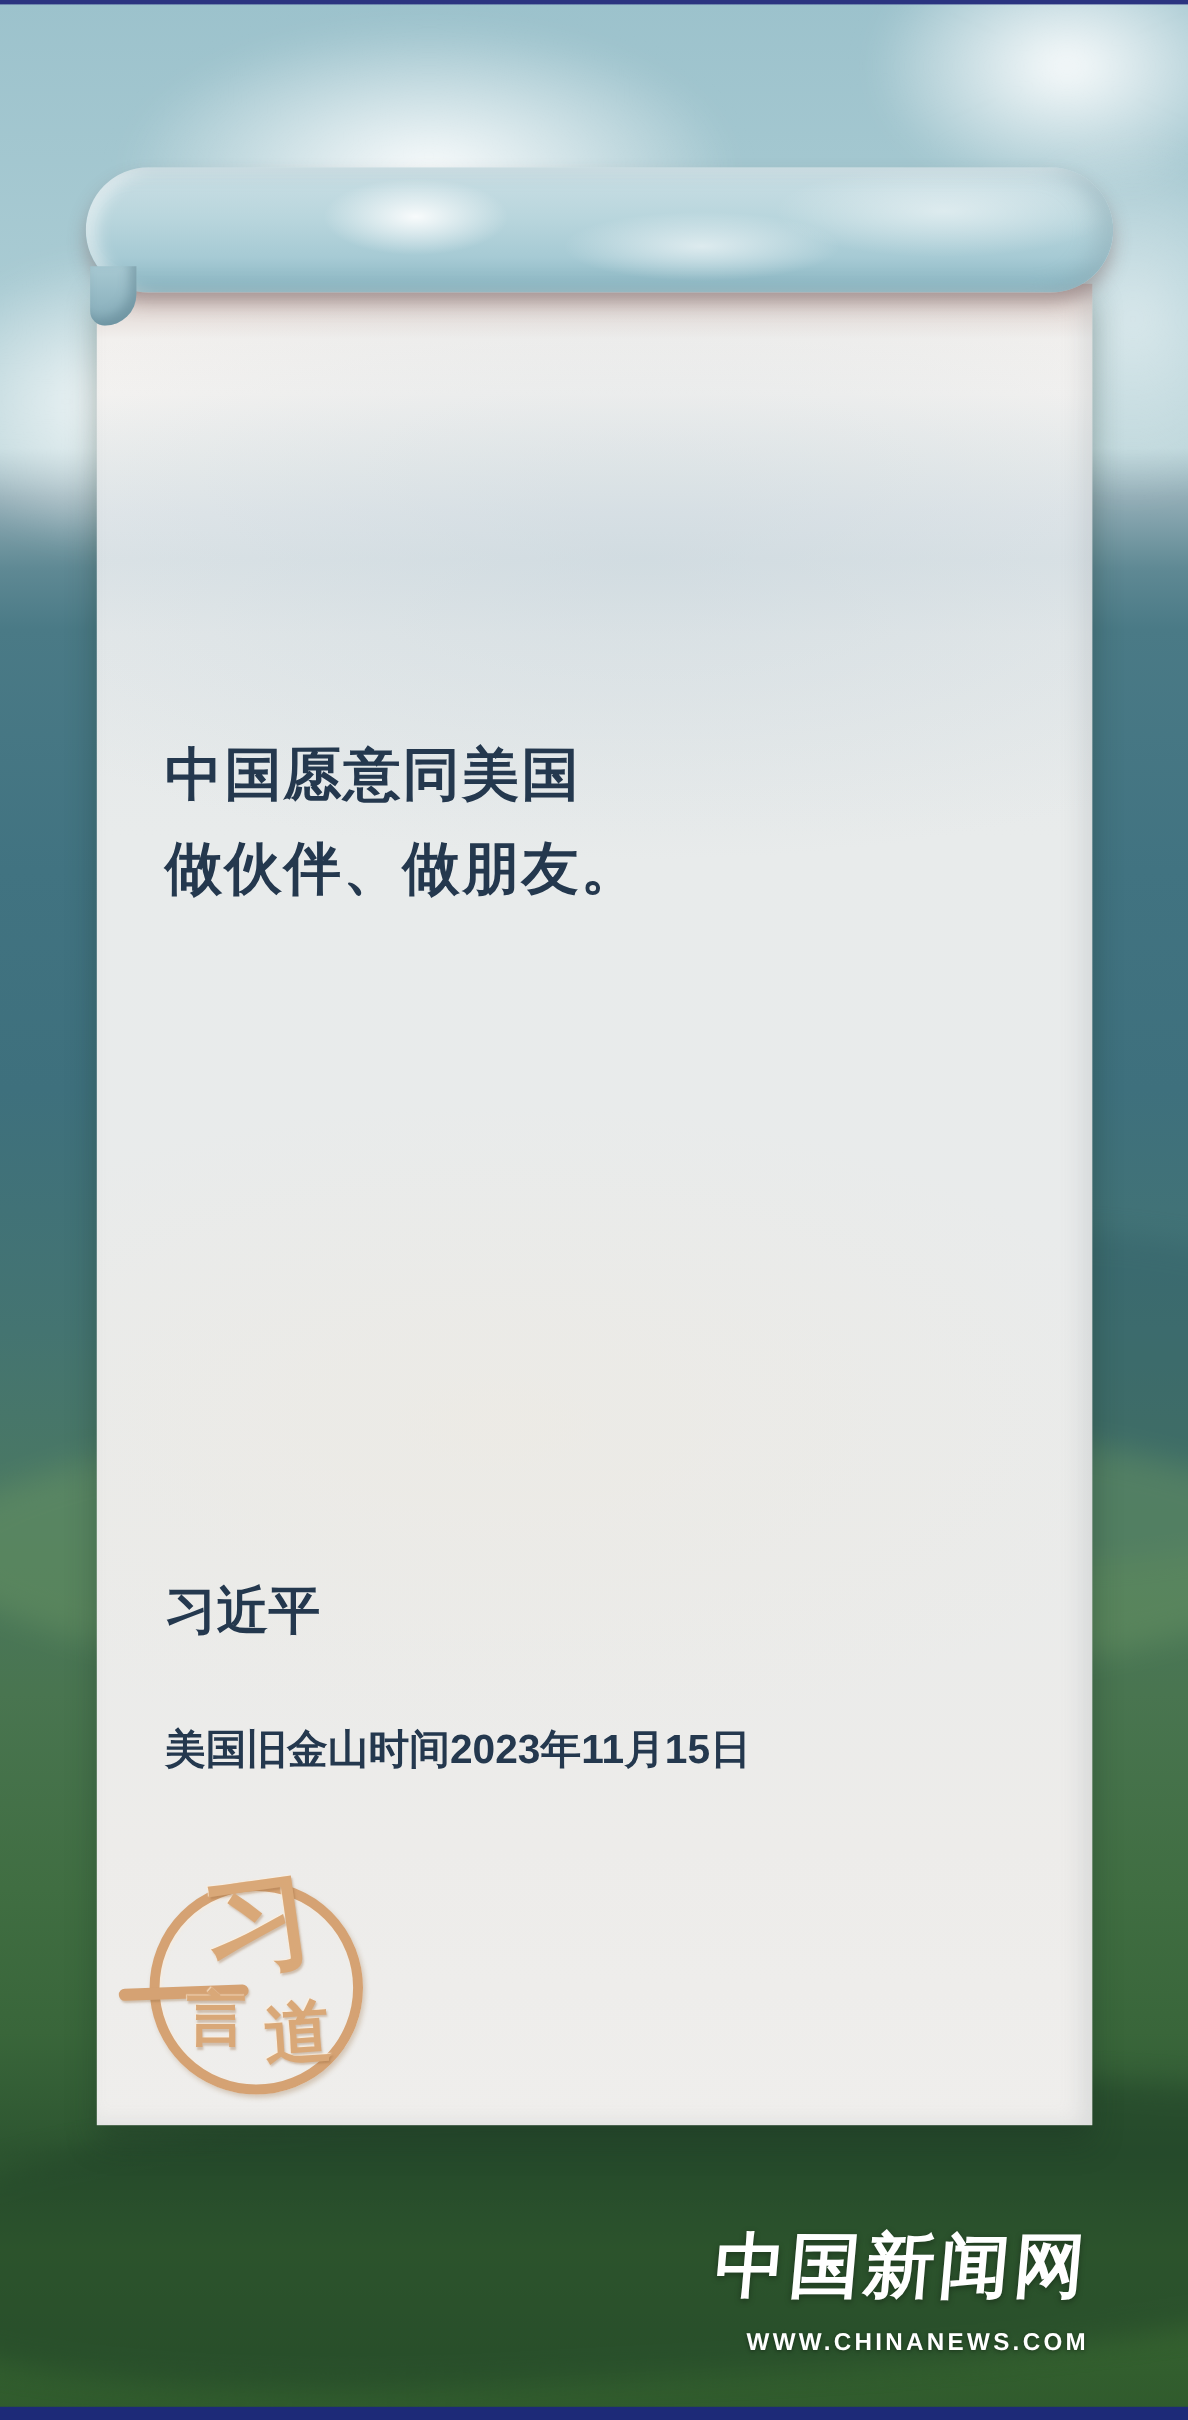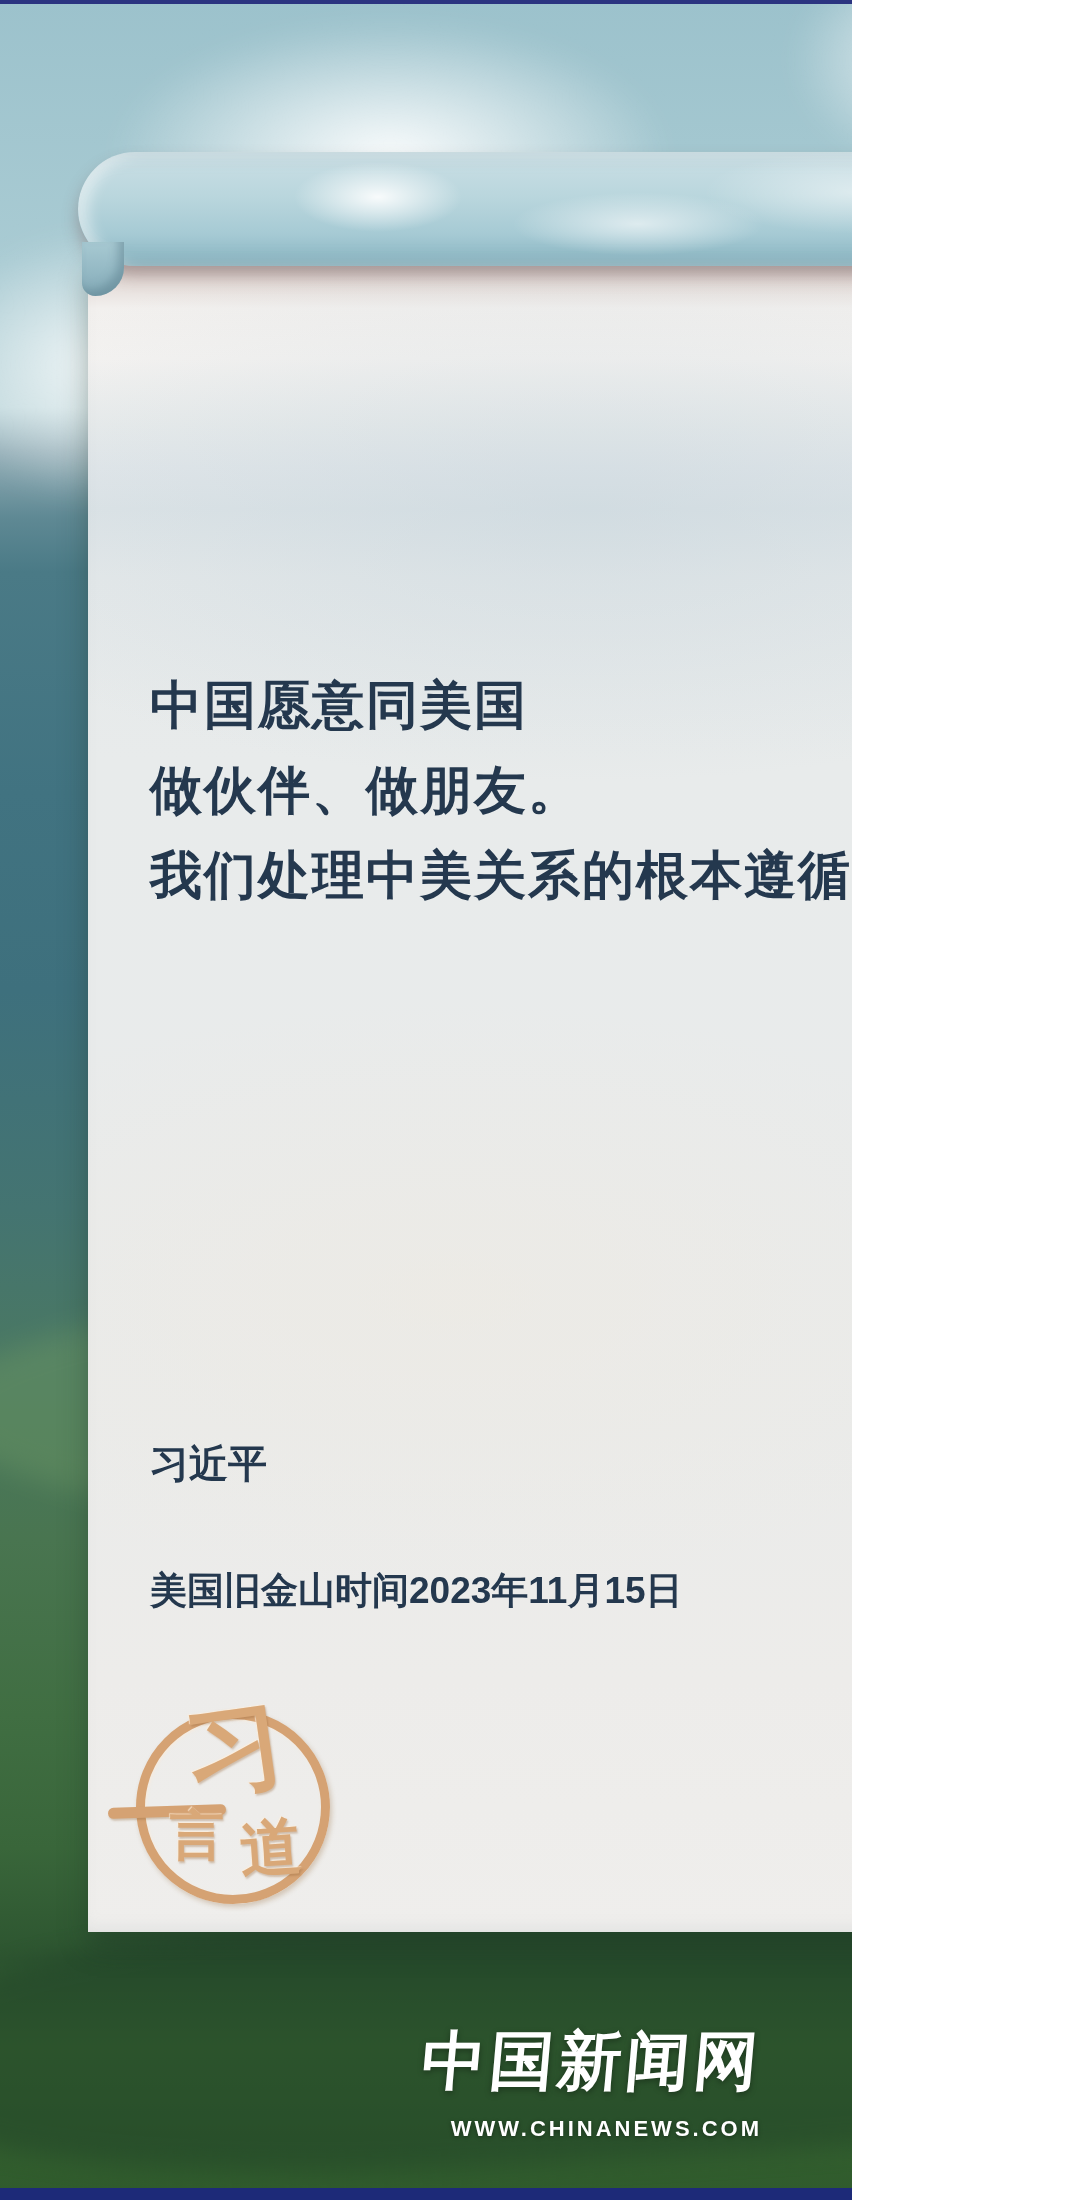--- a/index.html
+++ b/index.html
@@ -1,18 +1,18 @@
 <!DOCTYPE html>
 <html><head>
 <meta charset="utf-8">
 <style>
   html,body{margin:0;padding:0;}
   body{width:1080px;height:2200px;overflow:hidden;position:relative;
        font-family:"Liberation Sans",sans-serif;}
-  .poster{position:absolute;inset:0;width:852px;height:2200px;overflow:hidden;}
+  .poster{position:absolute;inset:0;width:1080px;height:2200px;overflow:hidden;}
 
   
   .bg{position:absolute;inset:0;z-index:0;background:linear-gradient(180deg,
       #9cc2cc 0%, #a9cbd3 12%, #b9d4d9 18.5%, #93aeb7 20.5%, #5f8994 23.5%,
       #4a7a86 26%, #417381 36%, #3e707d 45%, #447471 55%, #4a7862 62%,
       #497550 70%, #406e42 78%, #39663a 84%, #2d5530 89%, #3a6833 93%, #2f5a2c 100%);}
   .cloud{position:absolute;z-index:1;filter:blur(14px);border-radius:50%;}
   .c1{left:110px;top:20px;width:560px;height:270px;background:radial-gradient(closest-side,rgba(255,255,255,.95),rgba(255,255,255,0));}
   .c2{left:-70px;top:230px;width:330px;height:270px;background:radial-gradient(closest-side,rgba(255,255,255,.8),rgba(255,255,255,0));}
   .c3{left:790px;top:-60px;width:360px;height:240px;background:radial-gradient(closest-side,rgba(255,255,255,.95),rgba(255,255,255,0));}
@@ -42,21 +42,21 @@
       radial-gradient(900px 420px at 40% 62%, rgba(238,234,226,.6), transparent 70%),
       linear-gradient(180deg,#c9bcba 0%,#e2d8d4 1.2%,#f2f0ee 3%,#f5f3f1 6%,
         #e9ecec 10%,#e2e7ea 12.5%,#dde4e7 15%,#e5e9ea 19%,#e8ebeb 30%,
         #e9ebeb 55%,#eaebea 70%,#edecea 85%,#efeeec 100%);
     box-shadow:0 14px 26px rgba(25,45,35,.35), inset -10px 0 18px rgba(150,160,165,.22);}
 
   
   .quote{position:absolute;left:62px;top:405px;color:#24384e;font-weight:bold;
          font-size:52px;line-height:85px;letter-spacing:2px;white-space:nowrap;}
   .attrib{position:absolute;left:62px;top:1179px;color:#24384e;font-weight:bold;
-          font-size:39px;line-height:53px;white-space:nowrap;}
+          font-size:47px;line-height:53px;white-space:nowrap;}
   .dateline{position:absolute;left:62px;top:1308px;color:#24384e;font-weight:bold;
           font-size:37px;white-space:nowrap;}
 
   
   .seal{position:absolute;left:20px;top:1440px;width:250px;height:220px;color:#d9a878;
         font-family:"DejaVu Serif",serif;}
   .seal-ring{position:absolute;left:28px;top:12px;width:176px;height:176px;border:9px solid #d5a273;
         border-radius:50%;box-shadow:2px 3px 5px rgba(150,105,60,.3), inset 1px 1px 3px rgba(255,235,210,.6);}
   .seal-bar{position:absolute;left:0px;top:108px;width:118px;height:11px;background:#d5a273;
         border-radius:6px;transform:rotate(-2deg);box-shadow:1px 2px 2px rgba(150,105,60,.35);}
@@ -92,21 +92,20 @@
   <div class="ridge r2"></div>
   <div class="ridge r3"></div>
 
   <div class="roll"></div>
 
   <div class="paper">
 
     <div class="quote">
       <div>中国愿意同美国</div>
       <div>做伙伴、做朋友。</div>
-      <div>我们处理中美关系的根本遵循</div>
     </div>
 
     <div class="attrib">
       <div>习近平</div>
     </div>
 
     <div class="dateline">美国旧金山时间2023年11月15日</div>
 
     <div class="seal">
       <div class="seal-ring"></div>

